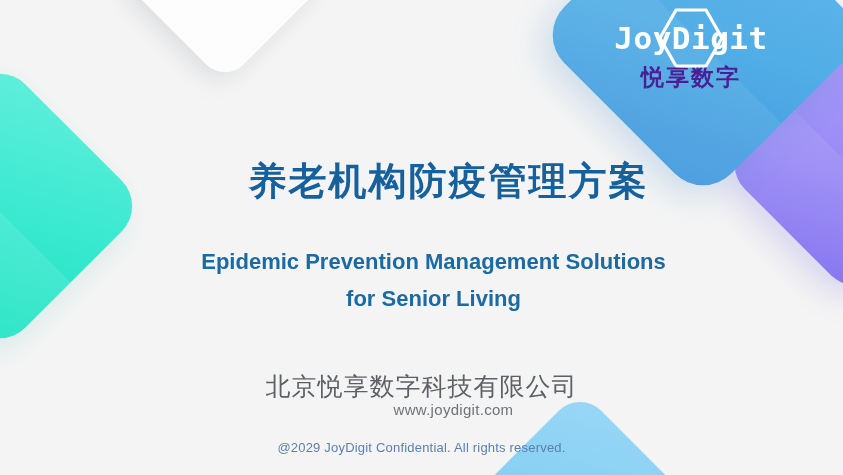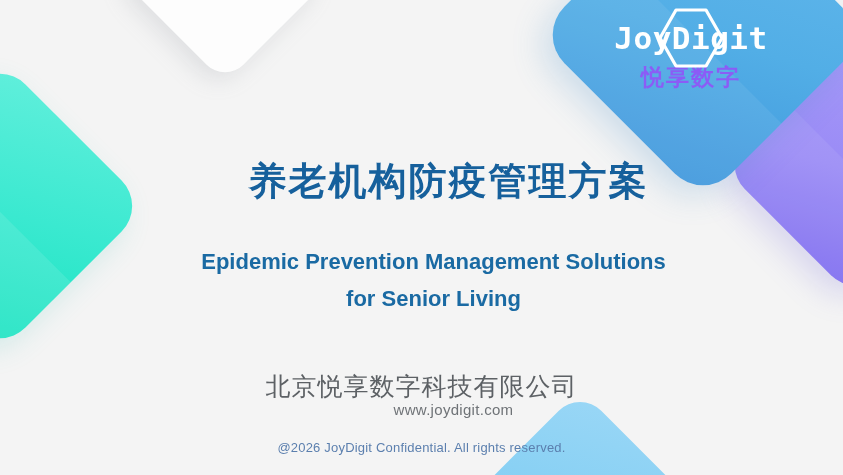--- a/index.html
+++ b/index.html
@@ -131,21 +131,21 @@
     font-size: 31px;
     font-weight: bold;
     letter-spacing: 0.5px;
     color: #ffffff;
     line-height: 56px;
   }
   .logo-cn {
     font-family: "DejaVu Sans", sans-serif;
     font-size: 23px;
     font-weight: bold;
-    color: #8b5cf6;
+    color: #4c1d95;
     letter-spacing: 2px;
     margin-top: -4px;
   }
 
   
   .content {
     position: absolute;
     left: 0;
     top: 0;
     width: 843px;
@@ -234,17 +234,17 @@
 
     <div class="subtitle-en">
       <div>Epidemic Prevention Management Solutions</div>
       <div>for Senior Living</div>
     </div>
 
     <div class="company-cn">北京悦享数字科技有限公司</div>
 
     <div class="company-url">www.joydigit.com</div>
 
-    <div class="copyright">@2026 JoyDigit Confidential. All rights reserved.</div>
+    <div class="copyright">@2029 JoyDigit Confidential. All rights reserved.</div>
 
   </div>
 
 </div>
 
 </body></html>

